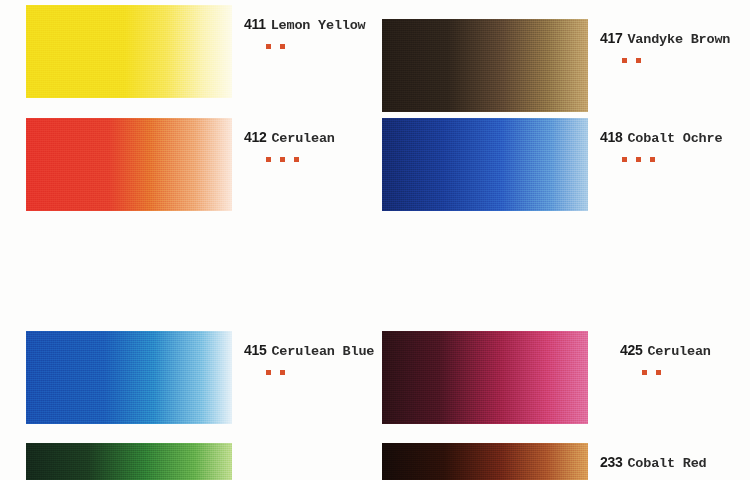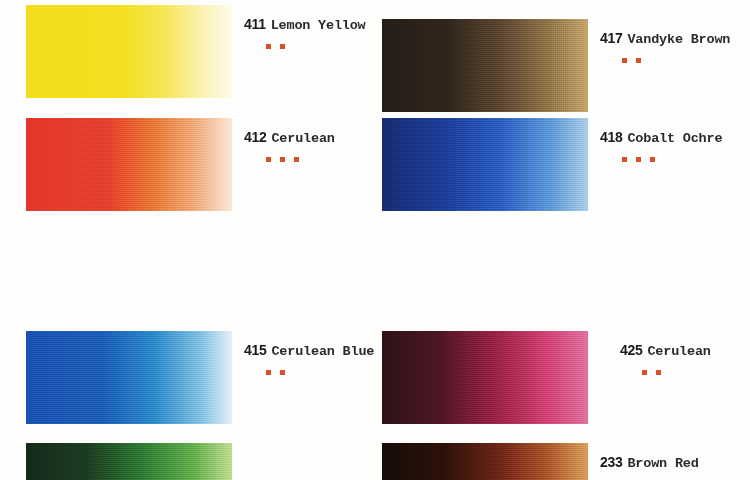--- a/index.html
+++ b/index.html
@@ -199,17 +199,17 @@
       </div>
     </div>
     <div class="swatch-row" style="left: 382px; top: 443px;">
       <div class="swatch" style="width: 206px; height: 93px;">
         <div class="swatch-grad" style="background: linear-gradient(90deg, rgb(21, 11, 8) 0%, rgb(43, 16, 9) 30%, rgb(107, 37, 22) 58%, rgb(168, 82, 42) 80%, rgb(217, 154, 85) 100%);"></div>
         <div class="grain"></div>
       </div>
       <div class="label-block">
         <div class="label-line">
           <span class="code">233</span>
-          <span class="cname">Brown Red</span>
+          <span class="cname">Cobalt Red</span>
         </div>
       </div>
     </div>
   </div>
 
 </body></html>

